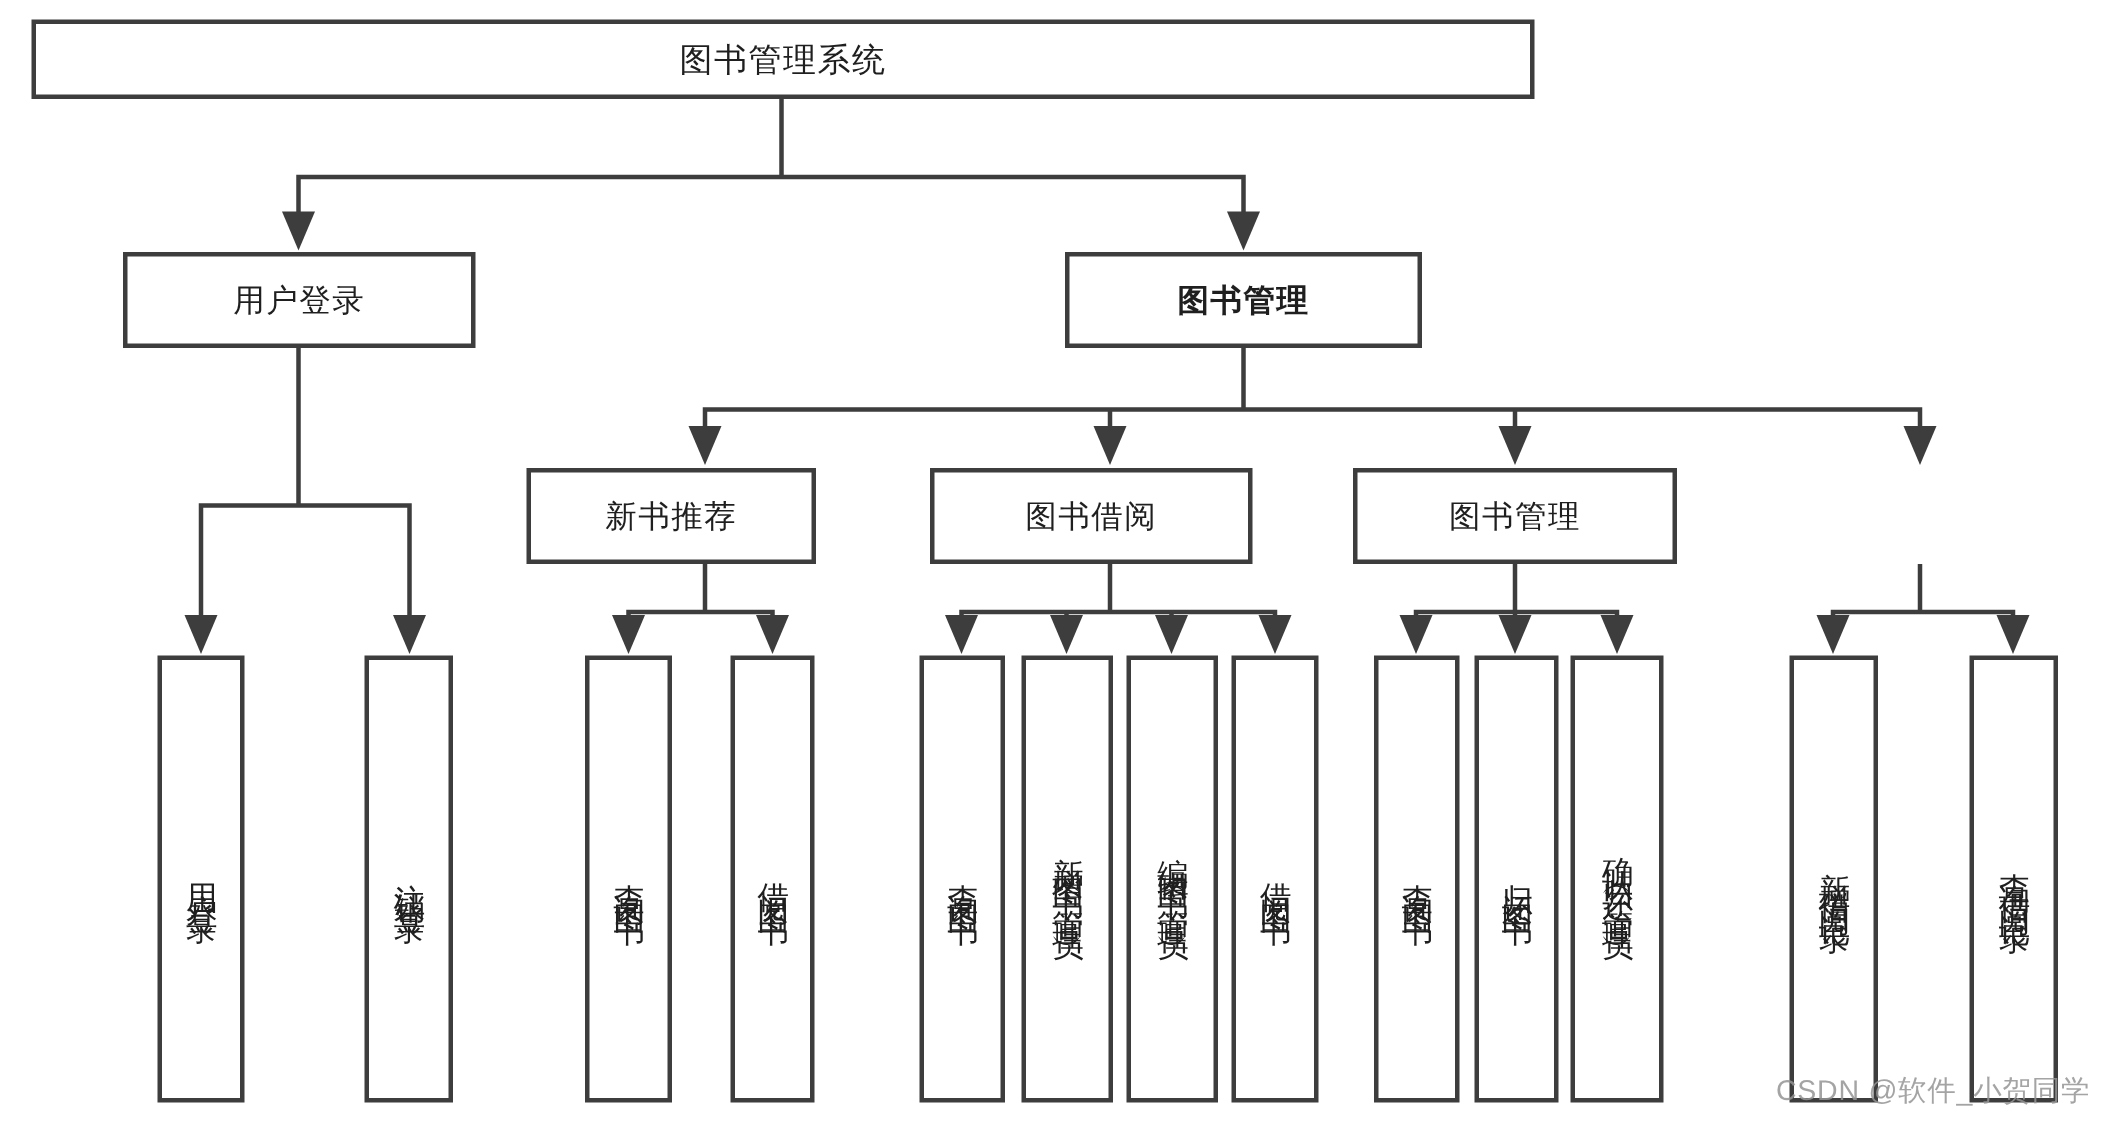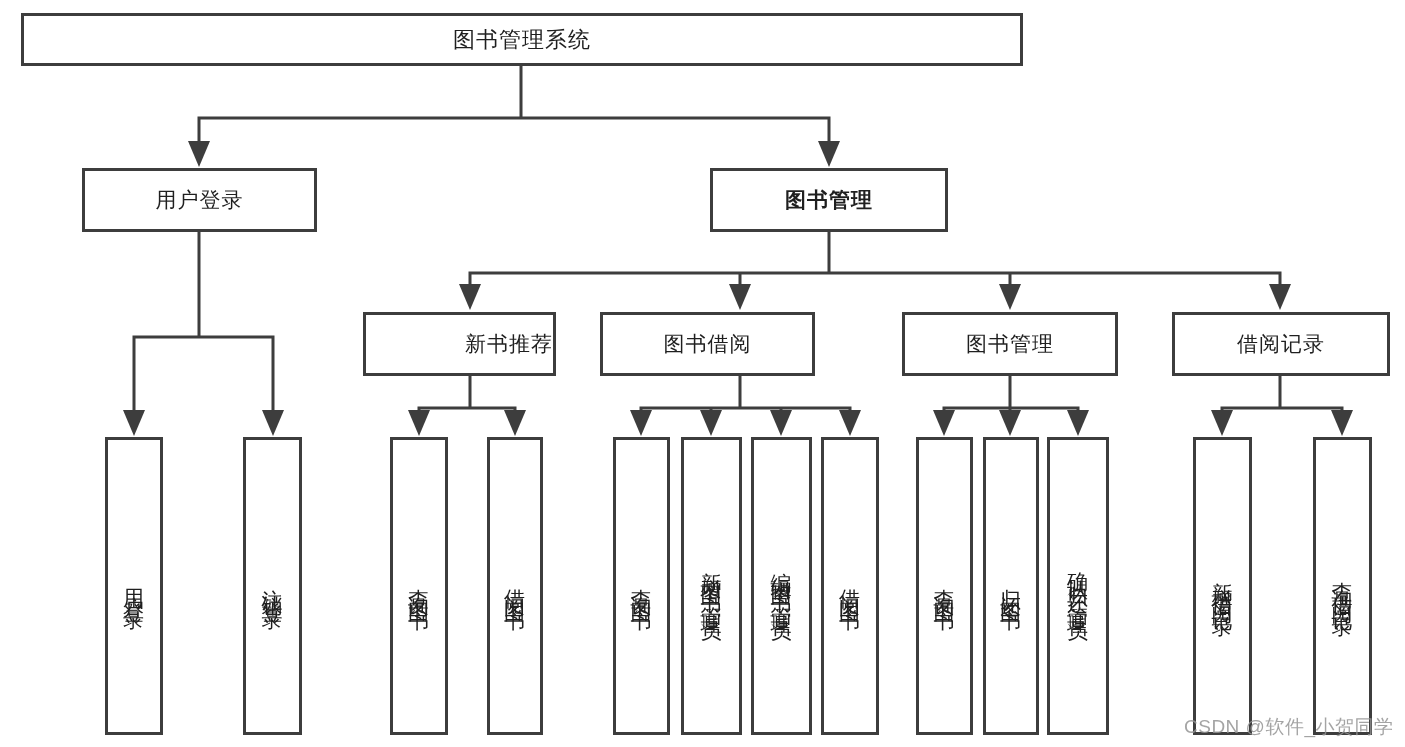--- a/index.html
+++ b/index.html
@@ -130,31 +130,28 @@
     <span class="hlabel">图书管理系统</span>
   </div>
 
   <div class="node" style="left:82px; top:168px; width:235px; height:64px;">
     <span class="hlabel">用户登录</span>
   </div>
   <div class="node" style="left:710px; top:168px; width:238px; height:64px;font-weight:bold;">
     <span class="hlabel">图书管理</span>
   </div>
 
-  <div class="node" style="left:363px; top:312px; width:193px; height:64px;justify-content:flex-end;">
+  <div class="node" style="left:351px; top:312px; width:193px; height:64px;">
     <span class="hlabel">新书推荐</span>
   </div>
-  <div class="node" style="left:600px; top:312px; width:215px; height:64px;text-align:right;">
+  <div class="node" style="left:620px; top:312px; width:215px; height:64px;text-align:right;">
     <span class="hlabel">图书借阅</span>
   </div>
   <div class="node" style="left:902px; top:312px; width:216px; height:64px;">
     <span class="hlabel">图书管理</span>
-  </div>
-  <div class="node" style="left:1172px; top:312px; width:218px; height:64px;">
-    <span class="hlabel">借阅记录</span>
   </div>
 
   <div class="node leaf" style="left:105px; top:437px; width:58px; height:298px;">
     <span class="vlabel">用户登录</span>
   </div>
   <div class="node leaf" style="left:243px; top:437px; width:59px; height:298px;">
     <span class="vlabel">注销登录</span>
   </div>
 
   <div class="node leaf" style="left:390px; top:437px; width:58px; height:298px;">

